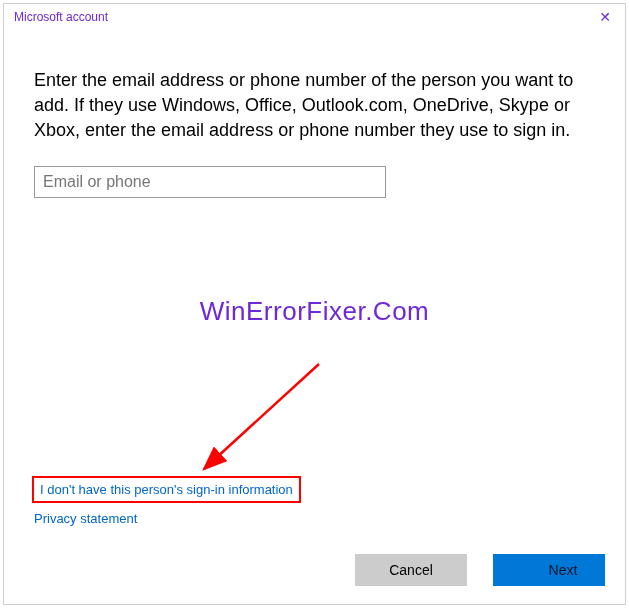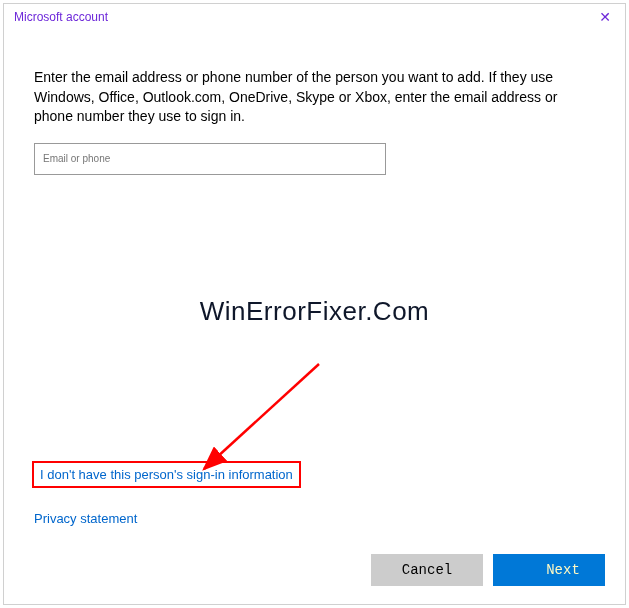--- a/index.html
+++ b/index.html
@@ -41,47 +41,47 @@
     .content {
       padding: 40px 30px 0 30px;
     }
     .heading {
       font-size: 22px;
       font-weight: 400;
       color: #000;
       margin-bottom: 22px;
     }
     .description {
-      font-size: 14px;
+      font-size: 18px;
       color: #000;
       line-height: 1.4;
-      margin-bottom: 16px;
+      margin-bottom: 22px;
       max-width: 560px;
     }
     .input-box {
       width: 352px;
       height: 32px;
       border: 1px solid #999;
-      font-size: 10px;
+      font-size: 16px;
       padding: 4px 8px;
       color: #767676;
       outline: none;
       background: #fff;
     }
     .input-box::placeholder {
       color: #767676;
     }
     .watermark {
       position: absolute;
       top: 292px;
       left: 0;
       width: 100%;
       text-align: center;
       font-size: 26px;
-      color: #0f172a;
+      color: #6d28d9;
       font-family: "Segoe UI", sans-serif;
       pointer-events: none;
       letter-spacing: 0.5px;
     }
     .links {
       position: absolute;
       bottom: 78px;
       left: 28px;
     }
     .link-highlighted {
@@ -91,46 +91,45 @@
       margin-bottom: 6px;
     }
     .link {
       font-size: 13px;
       color: #0066cc;
       cursor: pointer;
       text-decoration: none;
       display: block;
     }
     .link-privacy {
-      margin-top: 17px;
+      margin-top: 2px;
       margin-left: 2px;
     }
     .buttons {
       position: absolute;
       bottom: 18px;
       right: 20px;
       display: flex;
-      gap: 10px;
-      font-family: Liberation Mono, monospace;
+      gap: 26px;
     }
     .btn {
       min-width: 112px;
       height: 32px;
       font-size: 14px;
       border: none;
       cursor: pointer;
       font-family: inherit;
     }
     .btn-cancel {
       background: #cccccc;
       color: #000;
     }
     .btn-next {
       background: #0078d7;
-      color: #fef9c3;
+      color: #0f172a;
       padding-left: 28px;
     }
     .arrow {
       position: absolute;
       top: 355px;
       left: 185px;
       width: 140px;
       height: 120px;
       pointer-events: none;
     }

